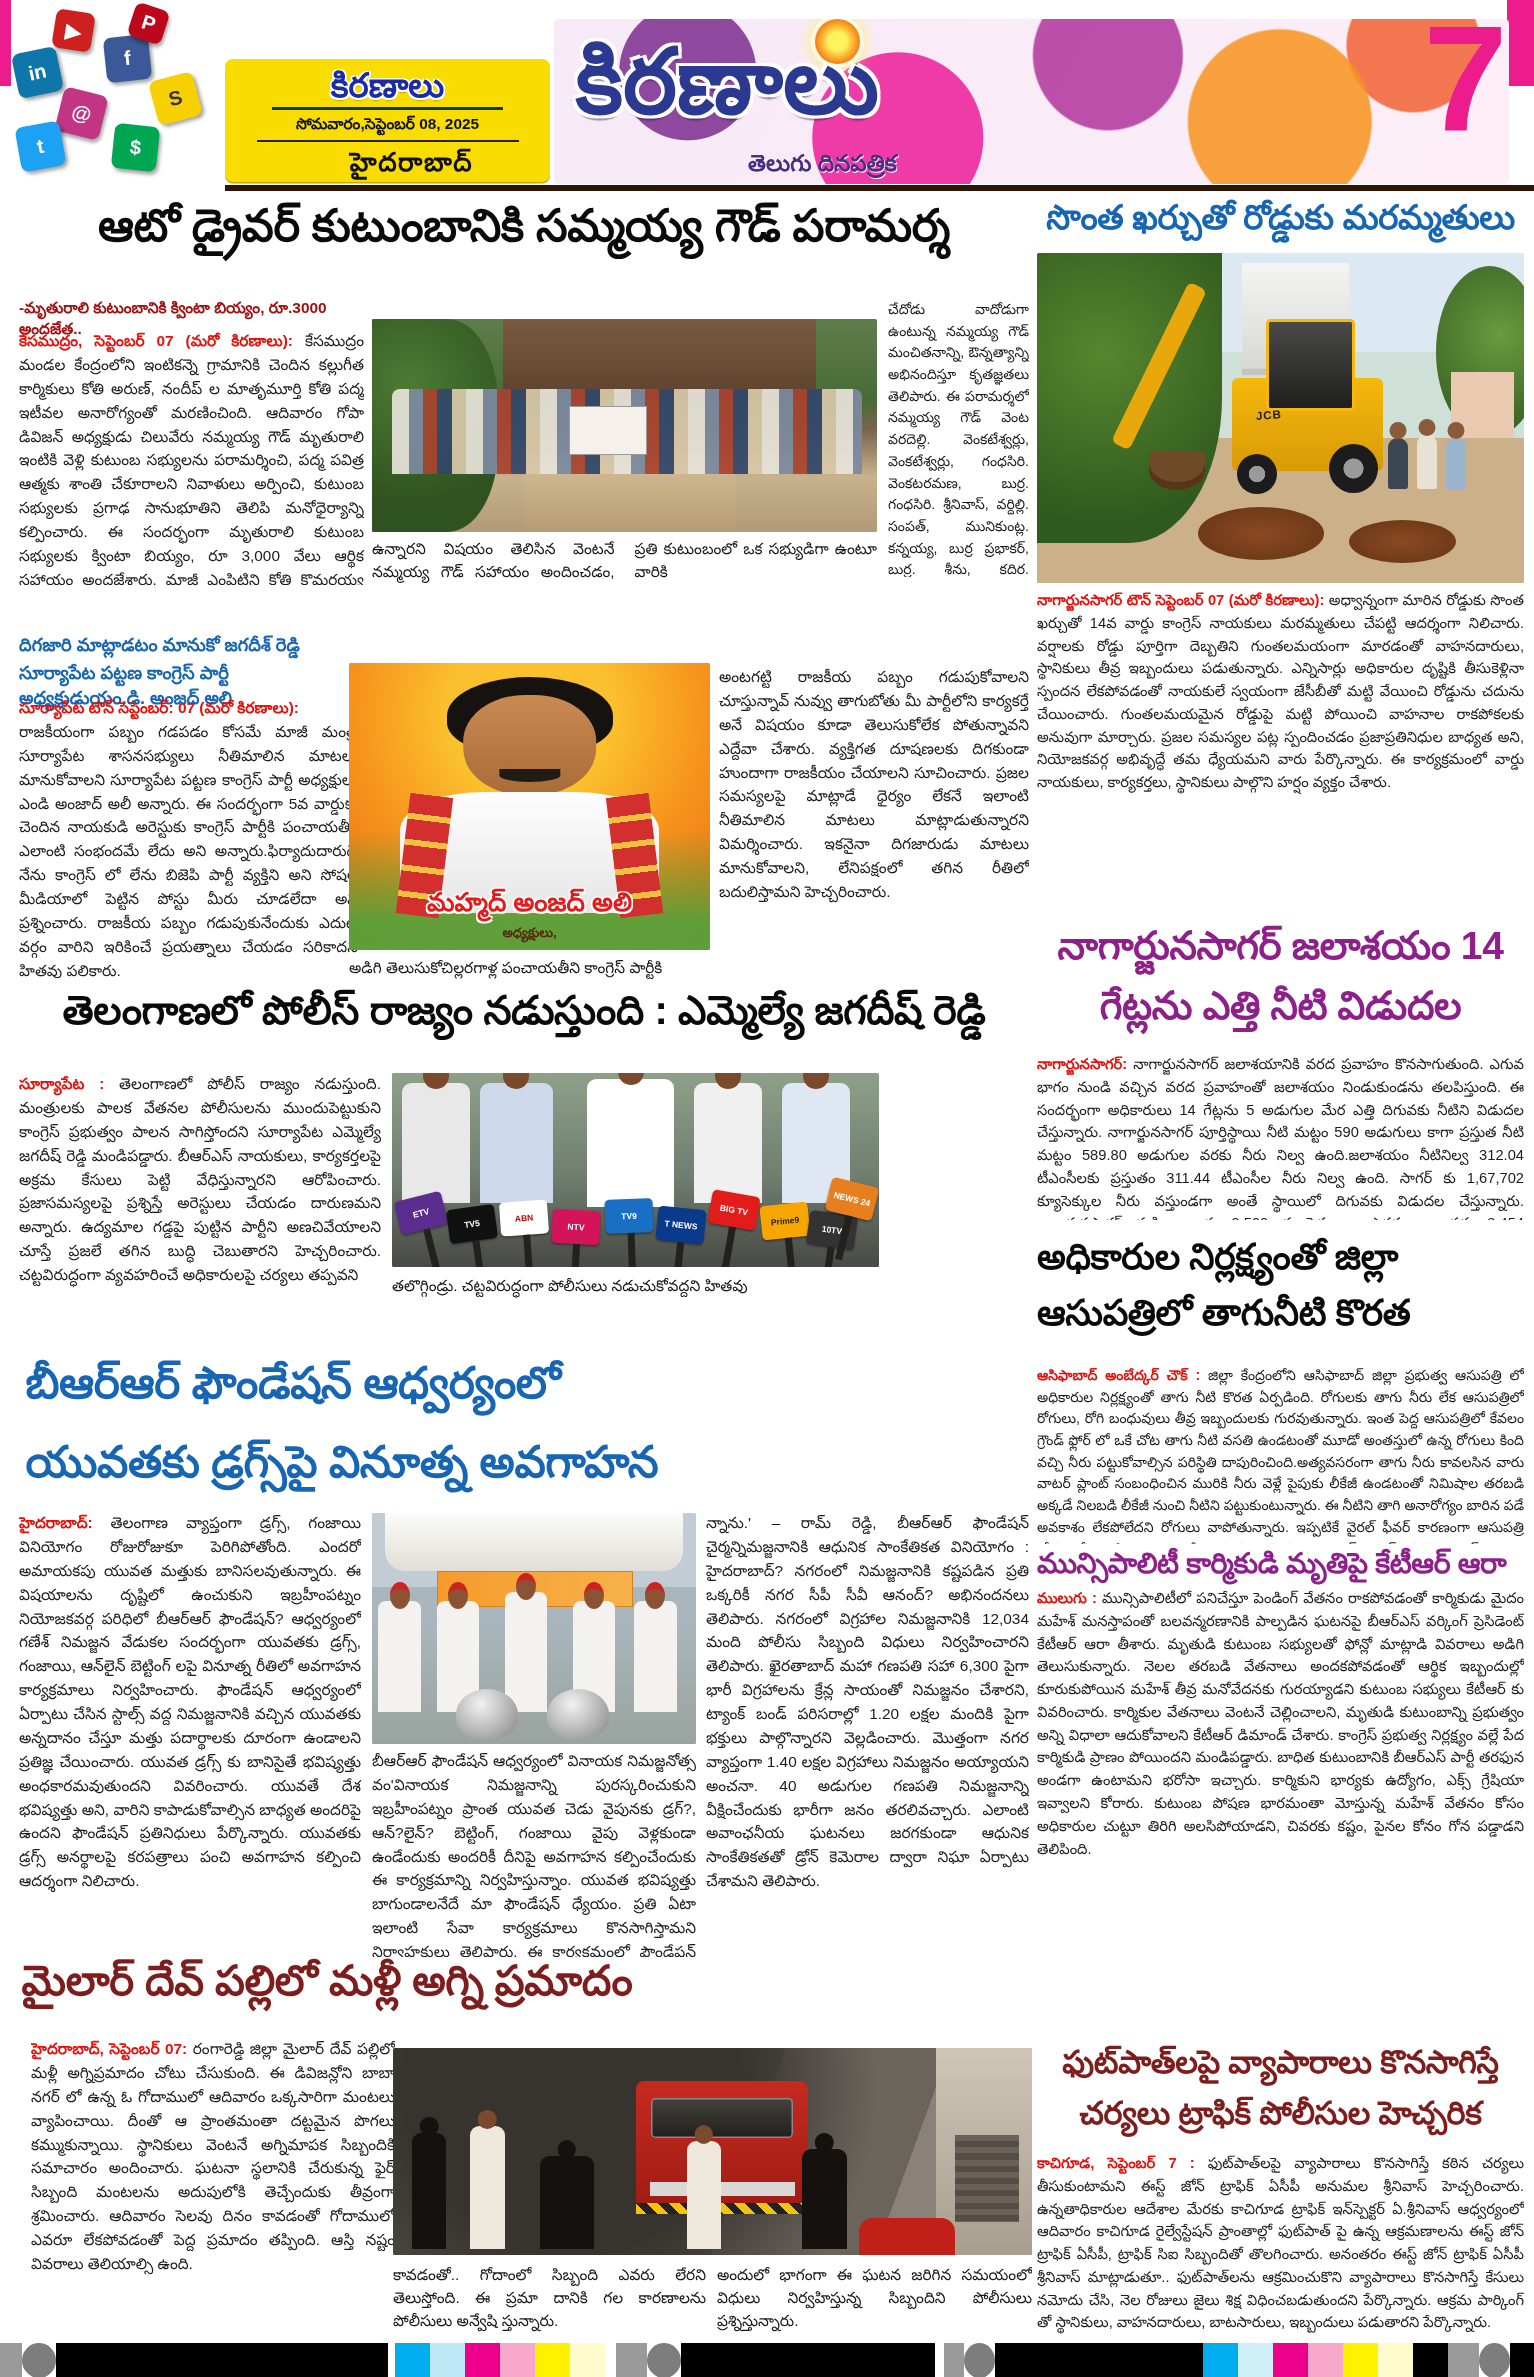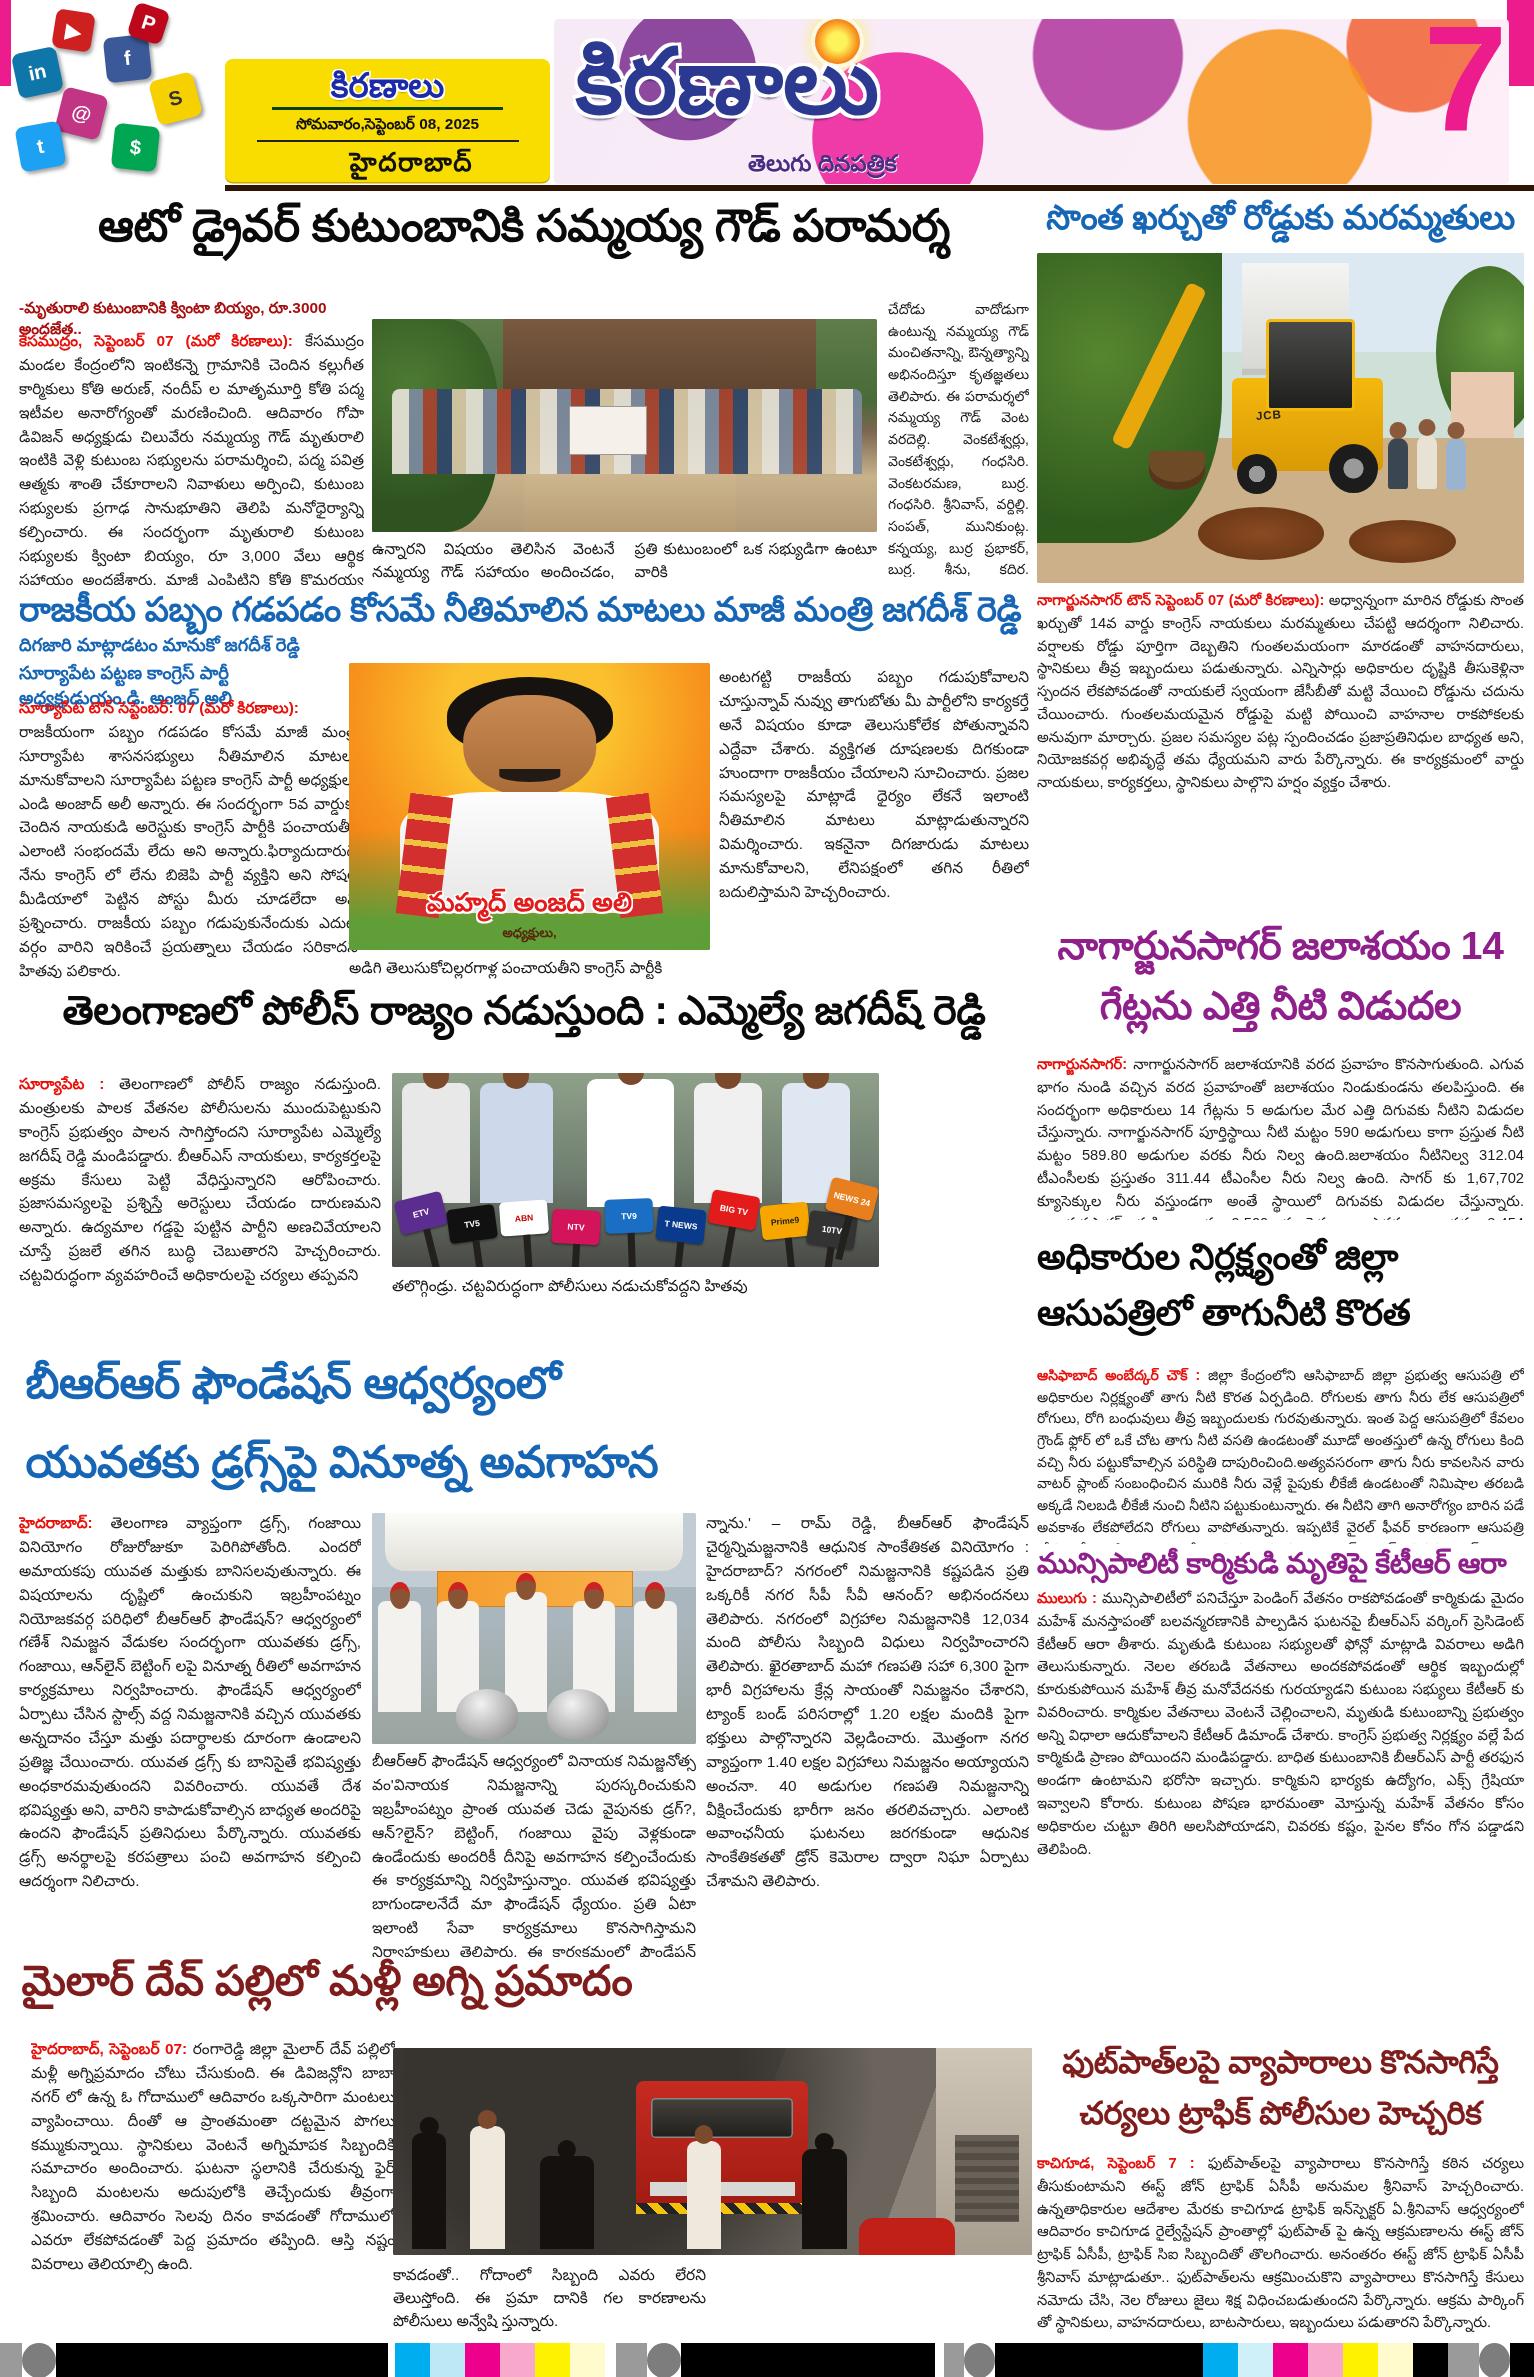--- a/index.html
+++ b/index.html
@@ -266,21 +266,20 @@
     <div class="phr1-dirt" style="left:64%;top:81%;width:22%;height:13%;"></div>
     <div class="person" style="left:72%;top:56%;width:20px;height:51px;background:#3a4652;"></div>
     <div class="person" style="left:78%;top:55%;width:20px;height:54px;background:#e8e2d4;"></div>
     <div class="person" style="left:84%;top:56%;width:20px;height:52px;background:#9ab4d0;"></div>
   </div>
   <p id="r1-body" class="bodytext" style="margin:0;">
     <span class="dateline">నాగార్జునసాగర్ టౌన్ సెప్టెంబర్ 07 (మరో కిరణాలు):</span>
     <span>అధ్వాన్నంగా మారిన రోడ్డుకు సొంత ఖర్చుతో 14వ వార్డు కాంగ్రెస్ నాయకులు మరమ్మతులు చేపట్టి ఆదర్శంగా నిలిచారు. వర్షాలకు రోడ్డు పూర్తిగా దెబ్బతిని గుంతలమయంగా మారడంతో వాహనదారులు, స్థానికులు తీవ్ర ఇబ్బందులు పడుతున్నారు. ఎన్నిసార్లు అధికారుల దృష్టికి తీసుకెళ్లినా స్పందన లేకపోవడంతో నాయకులే స్వయంగా జేసీబీతో మట్టి వేయించి రోడ్డును చదును చేయించారు. గుంతలమయమైన రోడ్డుపై మట్టి పోయించి వాహనాల రాకపోకలకు అనువుగా మార్చారు. ప్రజల సమస్యల పట్ల స్పందించడం ప్రజాప్రతినిధుల బాధ్యత అని, నియోజకవర్గ అభివృద్ధే తమ ధ్యేయమని వారు పేర్కొన్నారు. ఈ కార్యక్రమంలో వార్డు నాయకులు, కార్యకర్తలు, స్థానికులు పాల్గొని హర్షం వ్యక్తం చేశారు.</span>
   </p>
 
-  <h1 id="a2-head" class="hl hl-blue" style="margin:0;">రాజకీయ పబ్బం గడపడం కోసమే నీతిమాలిన మాటలు  మాజీ మంత్రి జగదీశ్ రెడ్డి</h1>
   <div id="a2-sub1">దిగజారి మాట్లాడటం మానుకో జగదీశ్ రెడ్డి</div>
   <div id="a2-sub2">సూర్యాపేట పట్టణ కాంగ్రెస్ పార్టీ అధ్యక్షుడుయం.డి. అంజద్ అలి</div>
   <p id="a2-colL" class="bodytext" style="margin:0;">
     <span class="dateline">సూర్యాపేట టౌన్ సెప్టెంబర్: 07 (మరో కిరణాలు):</span><br>
     <span>రాజకీయంగా పబ్బం గడపడం కోసమే మాజీ మంత్రి సూర్యాపేట శాసనసభ్యులు నీతిమాలిన మాటలు మానుకోవాలని సూర్యాపేట పట్టణ కాంగ్రెస్ పార్టీ అధ్యక్షులు ఎండి అంజాద్ అలీ అన్నారు. ఈ సందర్భంగా 5వ వార్డుకు చెందిన నాయకుడి అరెస్టుకు కాంగ్రెస్ పార్టీకి పంచాయతీకి ఎలాంటి సంభందమే లేదు అని అన్నారు.ఫిర్యాదుదారుడే నేను కాంగ్రెస్ లో లేను బిజెపి పార్టీ వ్యక్తిని అని సోషల్ మీడియాలో పెట్టిన పోస్టు మీరు చూడలేదా అని ప్రశ్నించారు. రాజకీయ పబ్బం గడుపుకునేందుకు ఎదుటి వర్గం వారిని ఇరికించే ప్రయత్నాలు చేయడం సరికాదని హితవు పలికారు.</span>
   </p>
   <div id="photo2" class="photo">
     <div class="ph2-hair"></div>
     <div class="ph2-face"></div>
     <div class="ph2-stache"></div>
@@ -376,20 +375,21 @@
       <div class="ph5-hazard"></div>
     </div>
     <div class="ph5-s" style="left:3%;width:34px;height:116px;"></div>
     <div class="ph5-s light" style="left:12%;width:35px;height:123px;"></div>
     <div class="ph5-s" style="left:23%;width:54px;height:93px;"></div>
     <div class="ph5-s light" style="left:46%;width:34px;height:108px;"></div>
     <div class="ph5-s" style="left:64%;width:45px;height:100px;"></div>
     <div class="ph5-car"></div>
   </div>
   <div id="a5-cap1" class="caption">కావడంతో.. గోదాంలో సిబ్బంది ఎవరు లేరని తెలుస్తోంది. ఈ ప్రమా దానికి గల కారణాలను పోలీసులు అన్వేషి స్తున్నారు.</div>
+  <div id="a5-cap2" class="caption">అందులో భాగంగా ఈ ఘటన జరిగిన సమయంలో విధులు నిర్వహిస్తున్న సిబ్బందిని పోలీసులు ప్రశ్నిస్తున్నారు.</div>
 
   <div id="colorbar">
       <span class="seg" style="background: rgb(154, 154, 154); width: 21.6px;"></span>
       <span class="seg" style="background: rgb(125, 125, 125); width: 34px; border-radius: 50%;"></span>
       <span class="seg" style="background: rgb(0, 0, 0); width: 332px;"></span>
       <span class="seg" style="background: rgb(255, 255, 255); width: 7.7px;"></span>
       <span class="seg" style="background: rgb(0, 174, 239); width: 35px;"></span>
       <span class="seg" style="background: rgb(189, 232, 245); width: 35px;"></span>
       <span class="seg" style="background: rgb(236, 0, 140); width: 35px;"></span>
       <span class="seg" style="background: rgb(247, 168, 203); width: 35px;"></span>

